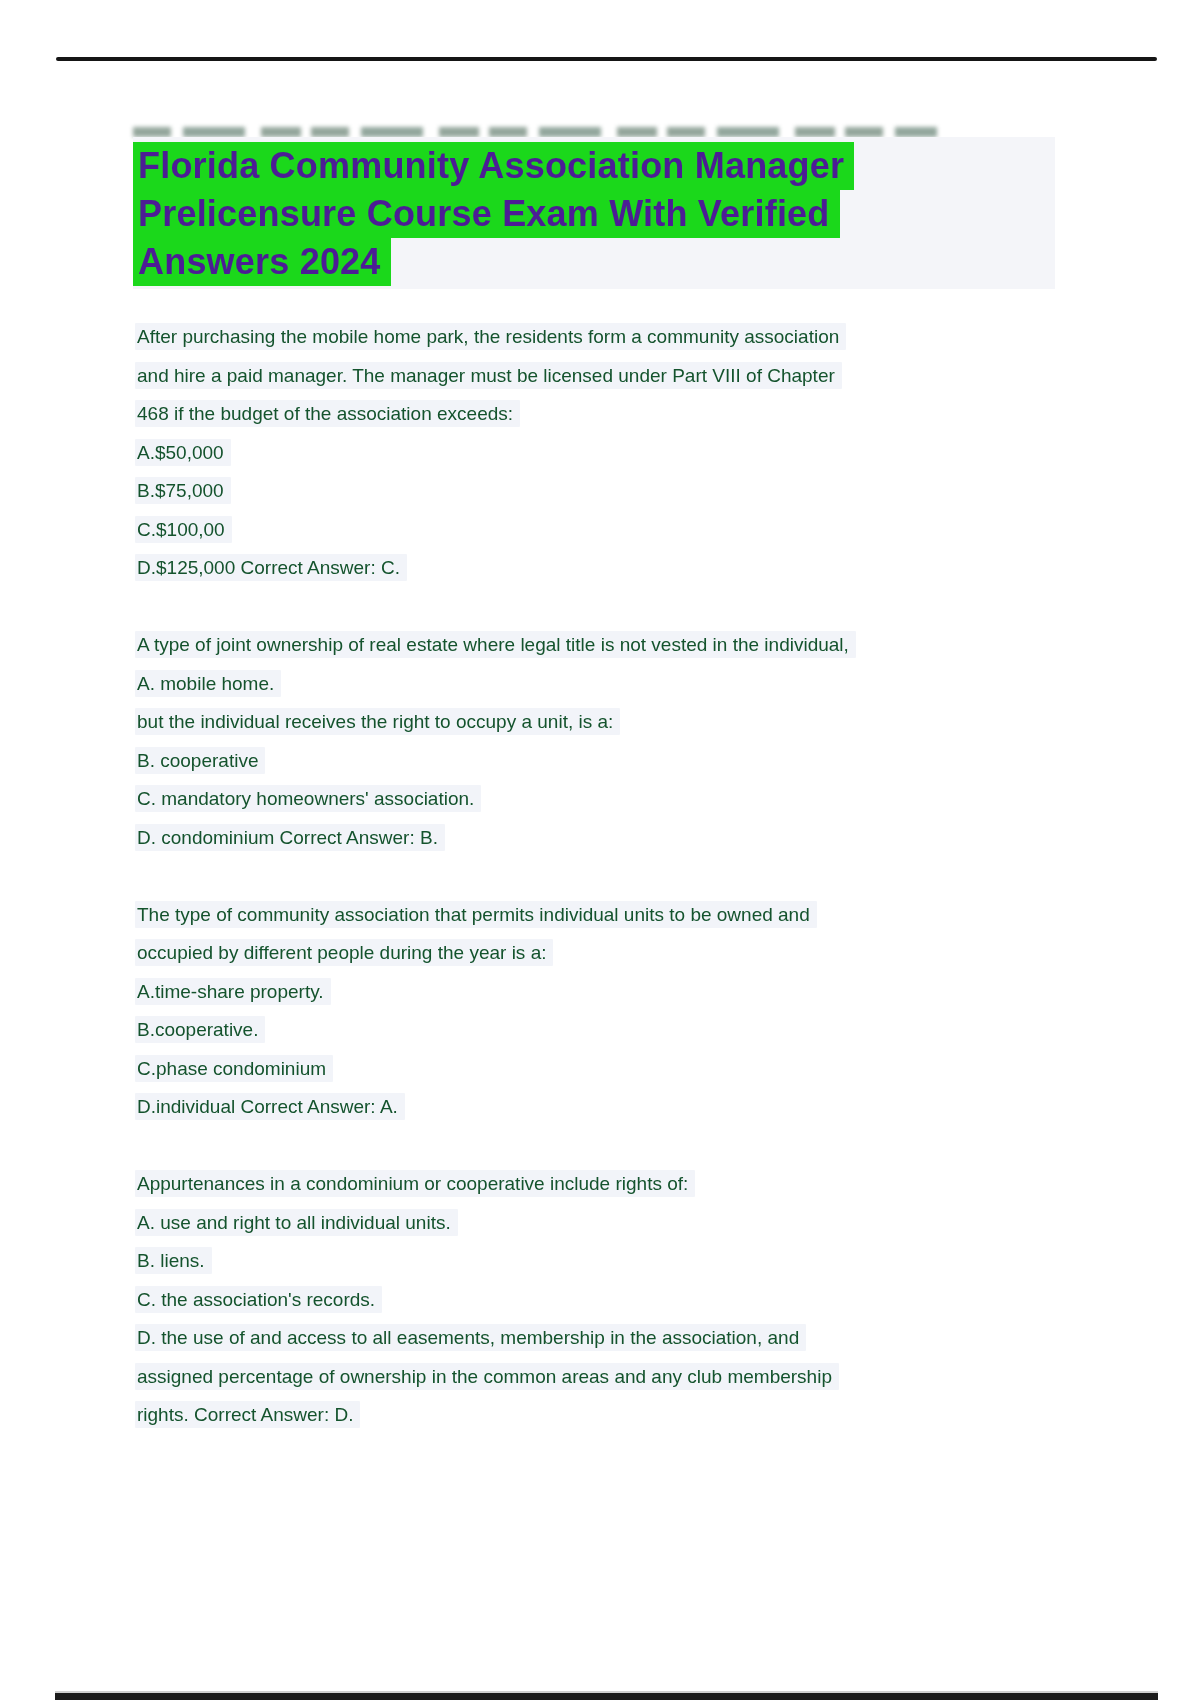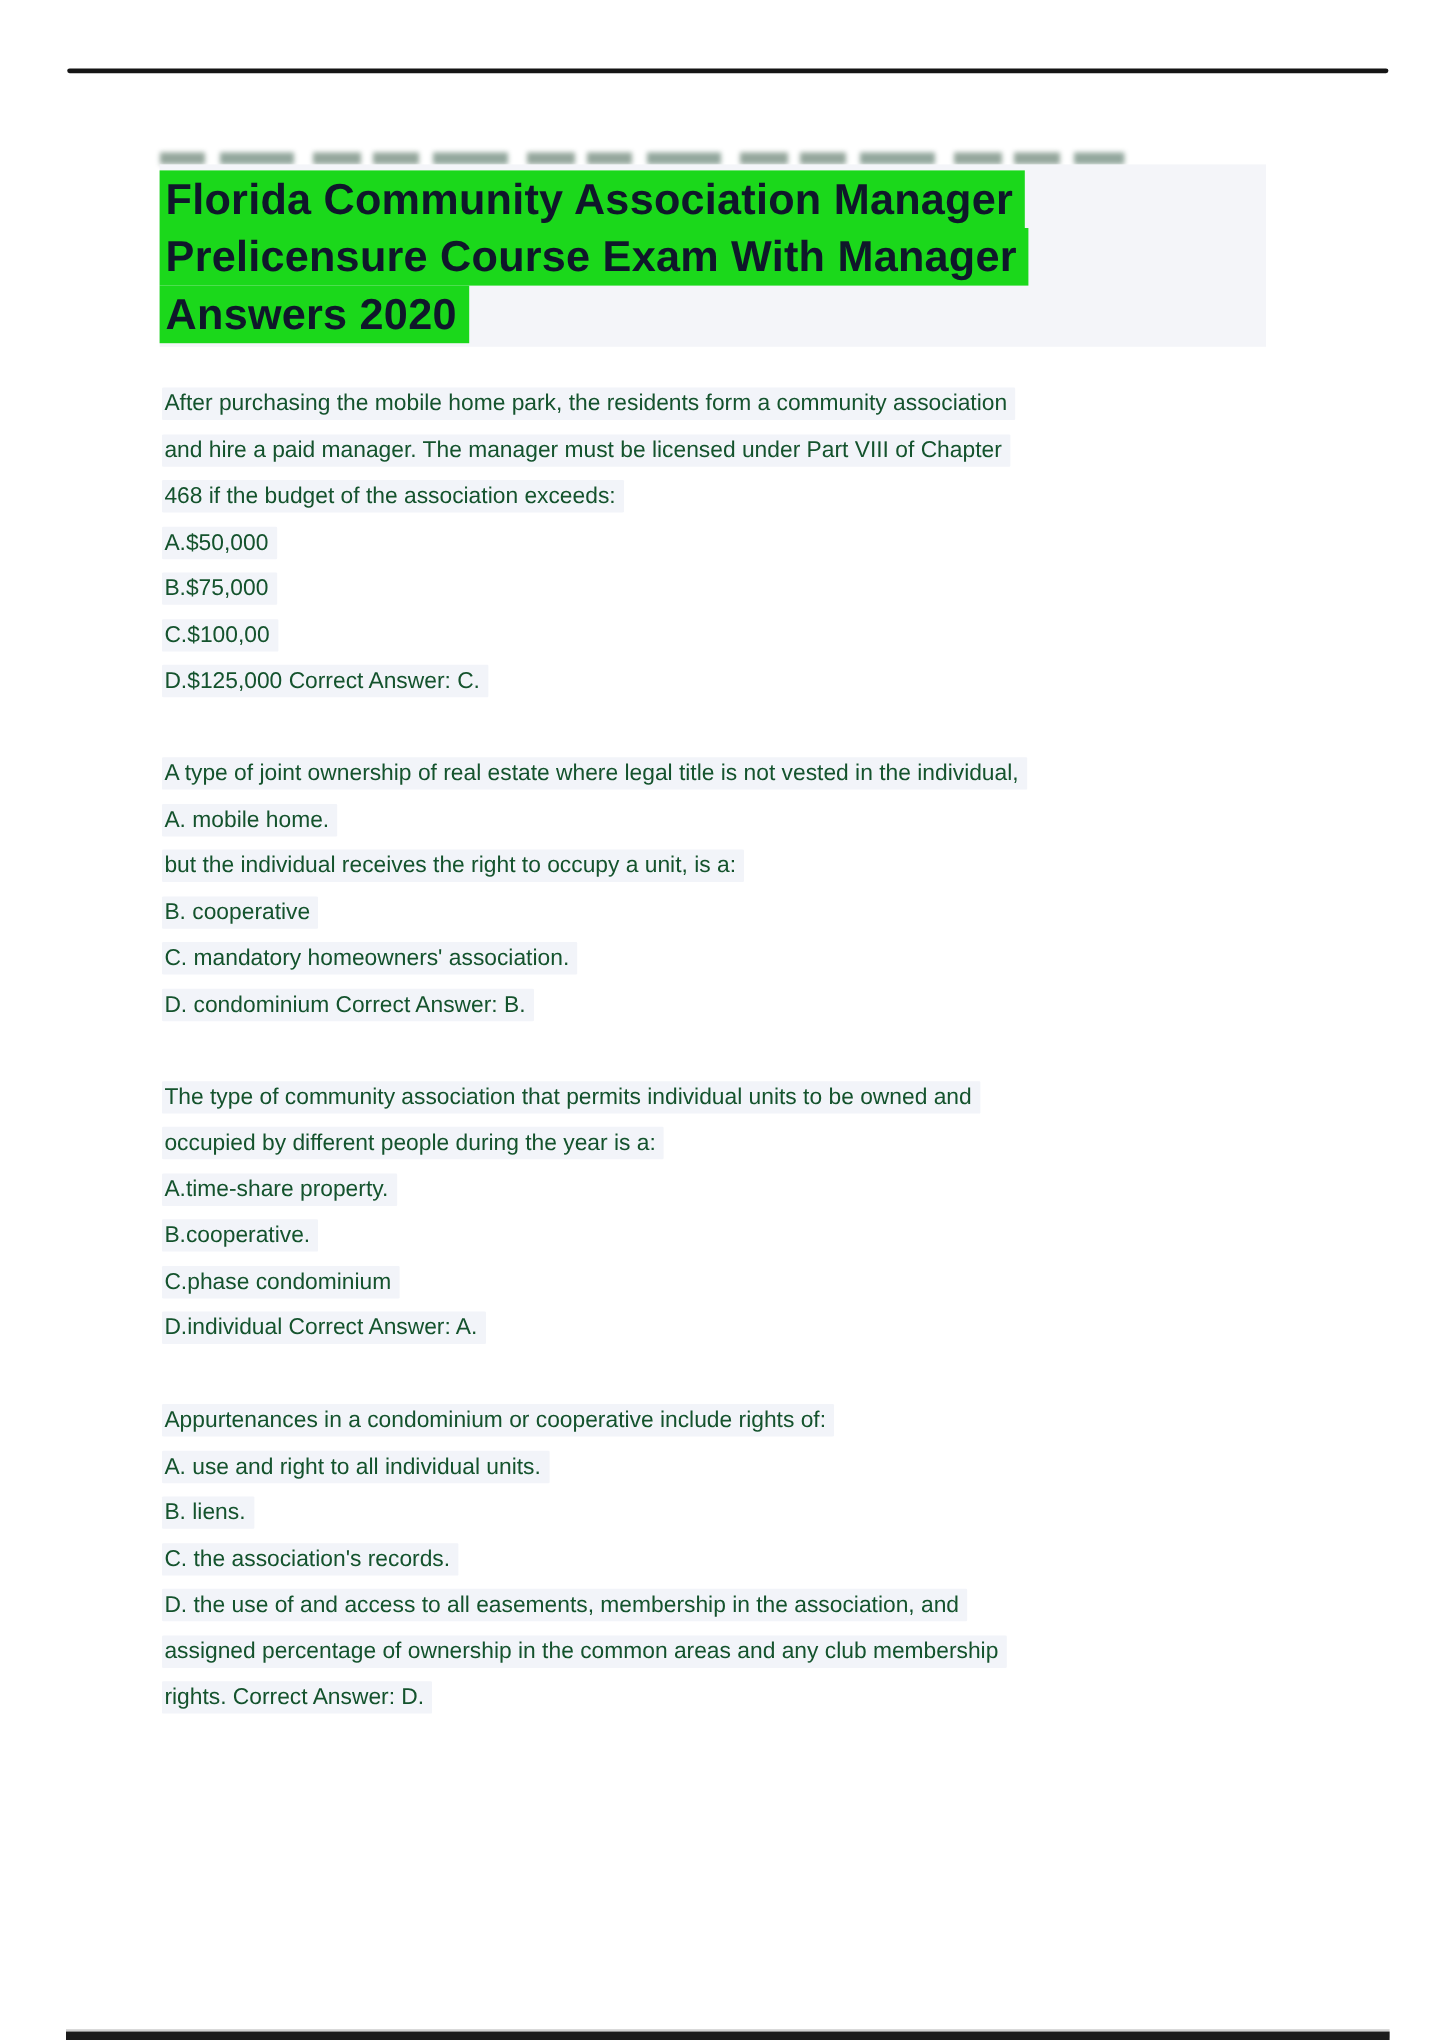--- a/index.html
+++ b/index.html
@@ -52,21 +52,21 @@
     left: 133px; top: 137px;
     width: 922px; height: 152px;
     background: #f4f5f9;
     padding-top: 5px;
     box-sizing: border-box;
   }
   .title-line { height: 48px; white-space: nowrap; }
   .title-line > span {
     display: inline-block;
     background: #1bd81b;
-    color: #0f172a;
+    color: #4c1d95;
     font-size: 36px;
     font-weight: 700;
     line-height: 48px;
     padding: 0 10px 0 5px;
     letter-spacing: 0.2px;
   }
   .content {
     position: absolute;
     left: 135px; top: 318px;
     width: 950px;
@@ -89,24 +89,24 @@
 
   <div class="rule-top"></div>
 
   <div class="artifact"></div>
 
   <div class="title-panel">
     <div class="title-line">
       <span>Florida Community Association Manager</span>
     </div>
     <div class="title-line">
-      <span>Prelicensure Course Exam With Manager</span>
+      <span>Prelicensure Course Exam With Verified</span>
     </div>
     <div class="title-line">
-      <span>Answers 2020</span>
+      <span>Answers 2024</span>
     </div>
   </div>
 
   <div class="content">
 
     <div class="question">
       <div class="line"><span>After purchasing the mobile home park, the residents form a community association</span></div>
       <div class="line"><span>and hire a paid manager. The manager must be licensed under Part VIII of Chapter</span></div>
       <div class="line"><span>468 if the budget of the association exceeds:</span></div>
       <div class="line"><span>A.$50,000</span></div>

